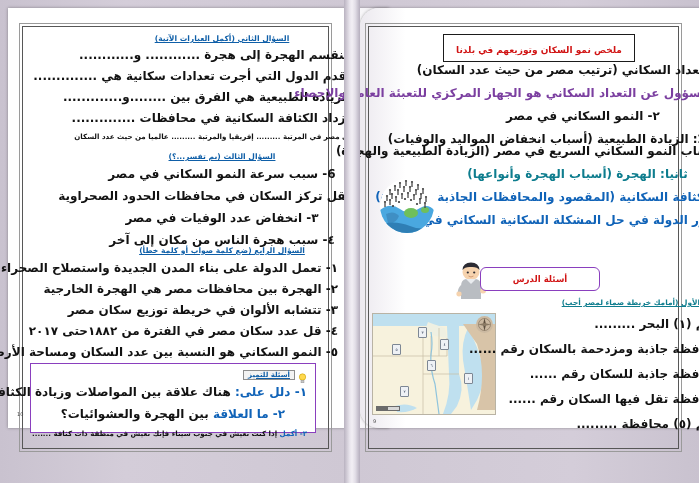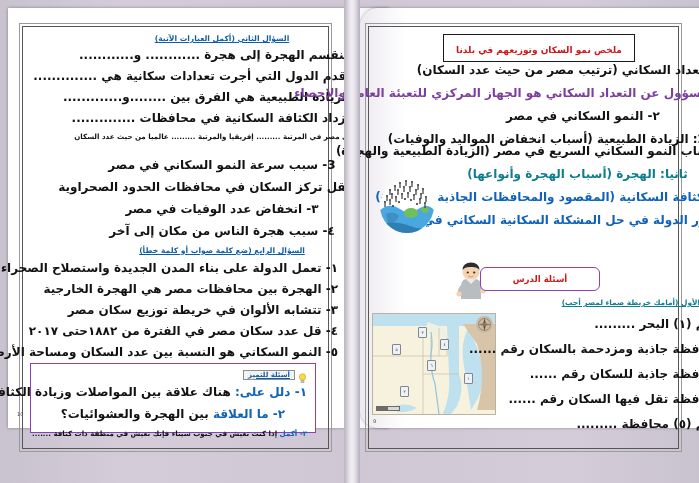--- a/index.html
+++ b/index.html
@@ -87,21 +87,22 @@
     <div class="content" style="right:22px;top:26px;width:290px;">
       <div class="hdg" style="text-align:center;">السؤال الثاني (أكمل العبارات الآتية)</div>
       <div class="ln" style="margin-top:6px;text-align:center;">١- تنقسم الهجرة إلى هجرة ............ و............</div>
       <div class="ln" style="margin-top:9px;text-align:center;">٢- أقدم الدول التي أجرت تعدادات سكانية هي ..............</div>
       <div class="ln" style="margin-top:9px;text-align:center;">٣- الزيادة الطبيعية هي الفرق بين ........و.............</div>
       <div class="ln" style="margin-top:9px;text-align:center;">٤- تزداد الكثافة السكانية في محافظات ..............</div>
       <div class="ln" style="margin-top:9px;text-align:right;font-size:7.1px;">٥- تأتي مصر في المرتبة ......... إفريقيا والمرتبة ......... عالميا من حيث عدد السكان</div>
     </div>
 
     <div class="content" style="right:22px;top:144px;width:290px;">
-      <div class="ln" style="margin-top:7px;text-align:center;">3- سبب سرعة النمو السكاني في مصر</div>
+      <div class="hdg" style="text-align:center;">السؤال الثالث (بم تفسر...؟)</div>
+      <div class="ln" style="margin-top:7px;text-align:center;">6- سبب سرعة النمو السكاني في مصر</div>
       <div class="ln" style="margin-top:10px;text-align:center;">٢- يقل تركز السكان في محافظات الحدود الصحراوية</div>
       <div class="ln" style="margin-top:10px;text-align:center;">٣- انخفاض عدد الوفيات في مصر</div>
       <div class="ln" style="margin-top:10px;text-align:center;">٤- سبب هجرة الناس من مكان إلى آخر</div>
     </div>
 
     <div class="content" style="right:22px;top:238px;width:290px;">
       <div class="hdg" style="text-align:center;">السؤال الرابع (ضع كلمة صواب أو كلمة خطأ)</div>
 
       <div style="margin-top:7px;display:flex;align-items:center;justify-content:flex-start;">
         <span class="ln paren">(</span>

